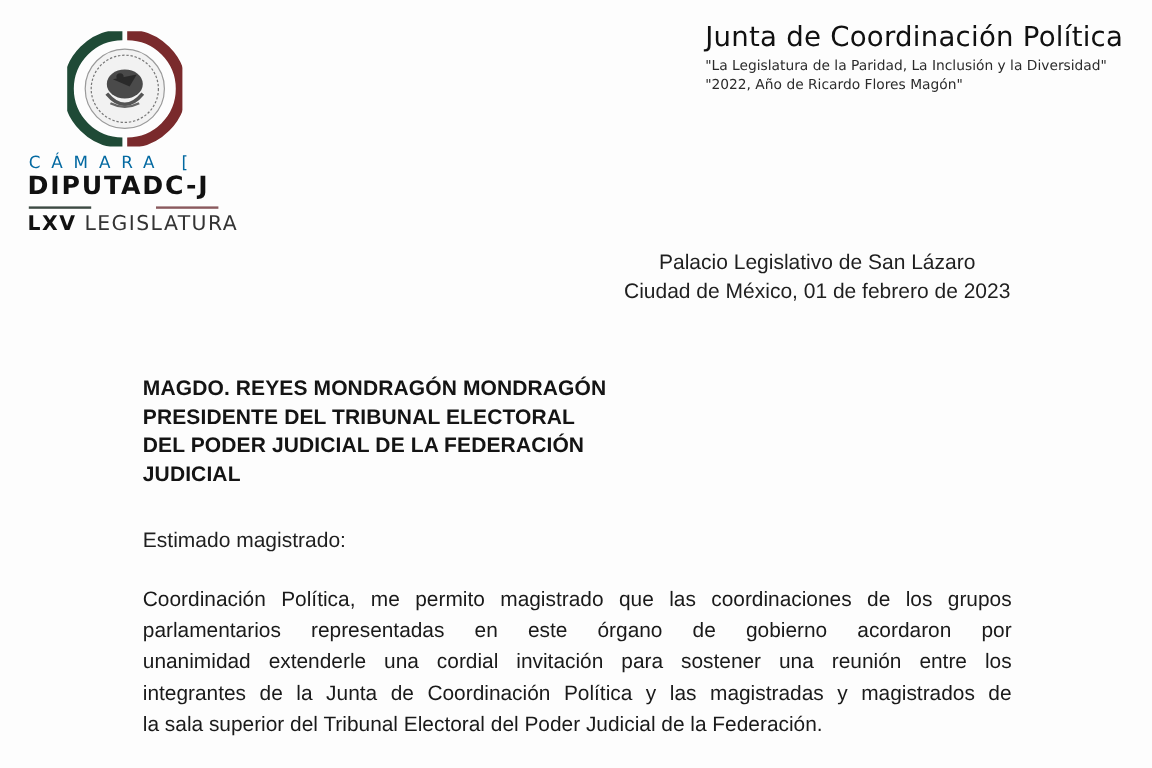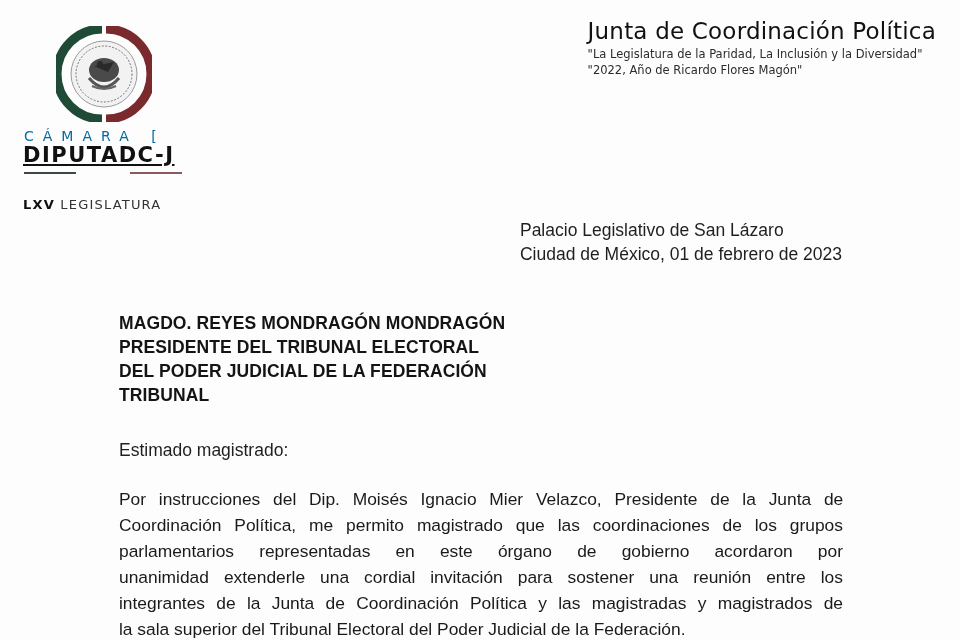--- a/index.html
+++ b/index.html
@@ -50,39 +50,37 @@
     .logo-diputados {
       position: absolute;
       left: 3px;
       top: 121px;
       font-family: "DejaVu Sans", sans-serif;
       font-weight: bold;
       font-size: 21px;
       letter-spacing: 1.5px;
       color: #111111;
       white-space: nowrap;
-      text-decoration: underline;
     }
     .logo-rule {
       position: absolute;
       top: 150px;
       height: 2px;
     }
     .logo-rule.green { left: 4px; width: 52px; background: #3d4a43; }
     .logo-rule.red   { left: 110px; width: 52px; background: #8a5a5e; }
     .logo-legislatura {
       position: absolute;
       left: 3px;
       top: 155px;
       font-family: "DejaVu Sans", sans-serif;
-      font-size: 13px;
+      font-size: 17px;
       letter-spacing: 1.2px;
       color: #333333;
       white-space: nowrap;
-      margin-top: 20px;
     }
     .logo-legislatura b { color: #111; }
 
     
     .header-right {
       position: absolute;
       right: 24px;
       top: 16px;
       text-align: left;
     }
@@ -97,22 +95,22 @@
       font-family: "DejaVu Sans", sans-serif;
       font-size: 11.5px;
       color: #2b2b2b;
       line-height: 16px;
     }
 
     
     .place-date {
       position: absolute;
       right: 118px;
-      top: 218px;
-      text-align: left;
+      top: 206px;
+      text-align: center;
       font-size: 17.5px;
       line-height: 24px;
       color: #1f1f1f;
     }
 
     
     .recipient {
       position: absolute;
       left: 119px;
       top: 311px;
@@ -189,27 +187,26 @@
 
   <div class="place-date">
     <div>Palacio Legislativo de San Lázaro</div>
     <div>Ciudad de México, 01 de febrero de 2023</div>
   </div>
 
   <div class="recipient">
     <div>MAGDO. REYES MONDRAGÓN MONDRAGÓN</div>
     <div>PRESIDENTE DEL TRIBUNAL ELECTORAL</div>
     <div>DEL PODER JUDICIAL DE LA FEDERACIÓN</div>
-    <div>TRIBUNAL</div>
+    <div>JUDICIAL</div>
   </div>
 
   <div class="salutation">Estimado magistrado:</div>
 
   <div class="body-para">
-    <span class="body-line" style="white-space: nowrap; display: block; word-spacing: 7.91667px;">Por instrucciones del Dip. Moisés Ignacio Mier Velazco, Presidente de la Junta de</span>
     <span class="body-line" style="white-space: nowrap; display: block; word-spacing: 7.2px;">Coordinación Política, me permito magistrado que las coordinaciones de los grupos</span>
     <span class="body-line" style="white-space: nowrap; display: block; word-spacing: 20.25px;">parlamentarios representadas en este órgano de gobierno acordaron por</span>
     <span class="body-line" style="white-space: nowrap; display: block; word-spacing: 10.1px;">unanimidad extenderle una cordial invitación para sostener una reunión entre los</span>
     <span class="body-line" style="white-space: nowrap; display: block; word-spacing: 6.41667px;">integrantes de la Junta de Coordinación Política y las magistradas y magistrados de</span>
     <span class="body-line last" style="white-space: nowrap; display: block;">la sala superior del Tribunal Electoral del Poder Judicial de la Federación.</span>
   </div>
 
 </div>
 
 </body></html>

